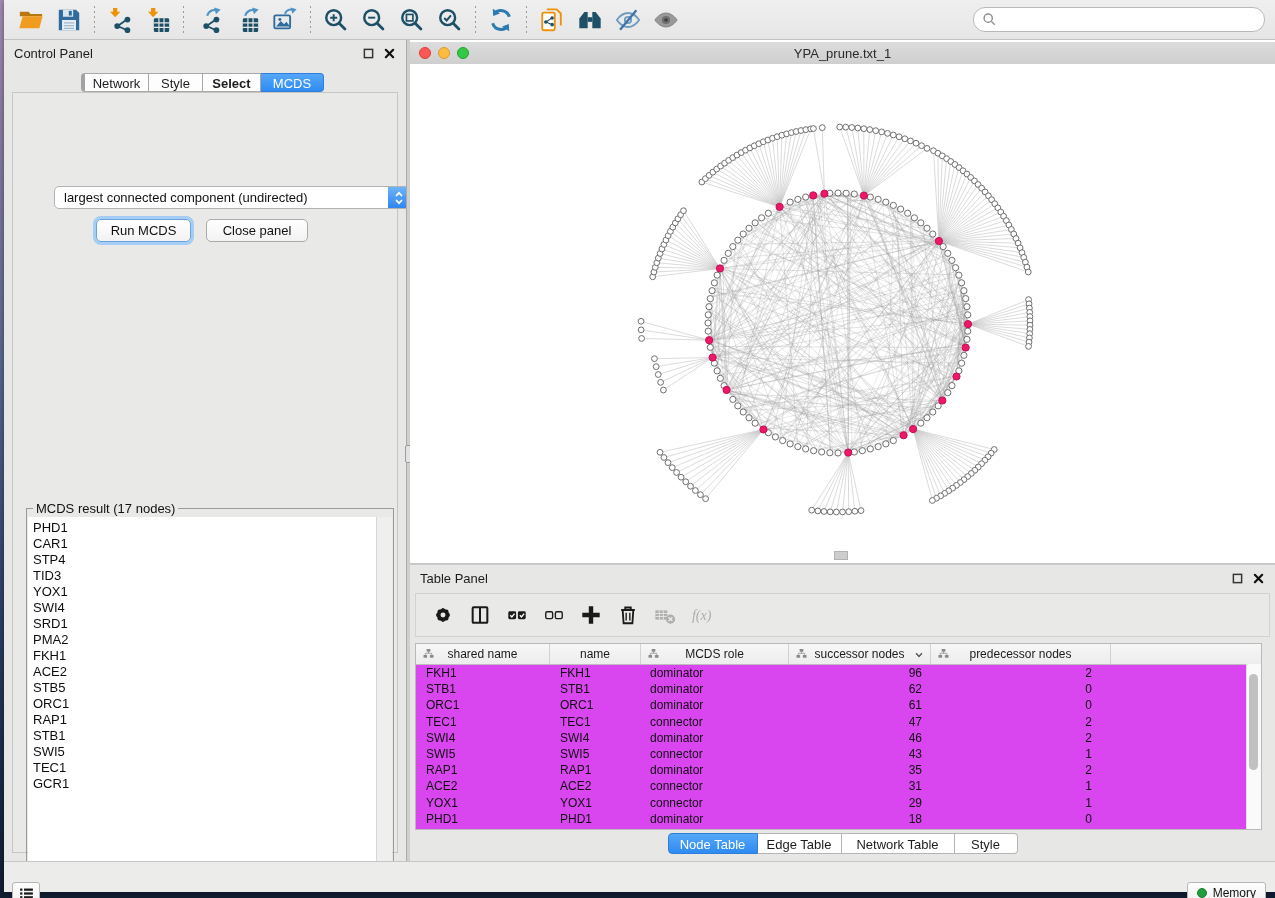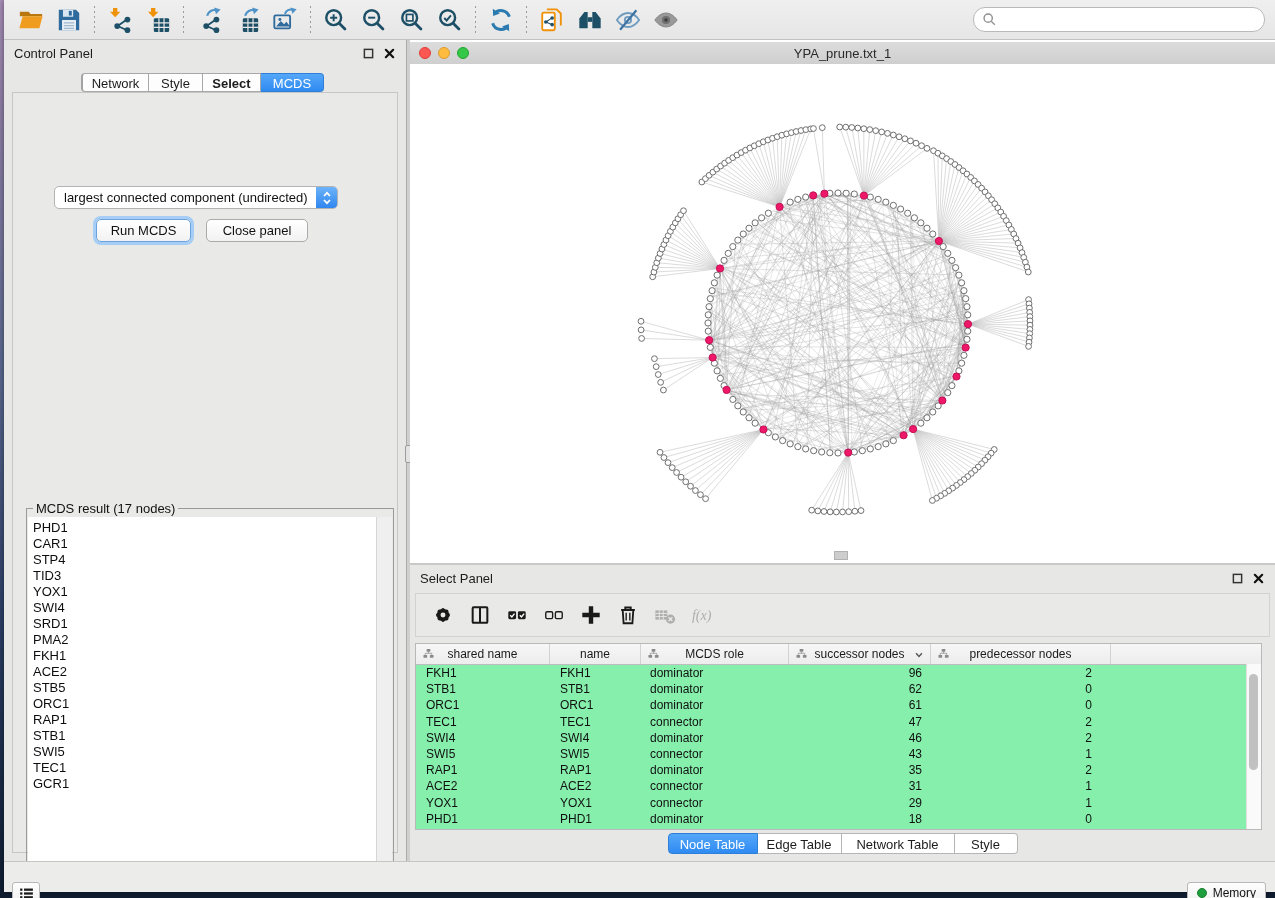--- a/index.html
+++ b/index.html
@@ -23,27 +23,27 @@
   
   .control-panel{position:absolute;left:0;top:40px;width:402px;height:822px;background:#e7e7e5;}
   .panel-head{position:absolute;left:0;top:0;right:0;height:26px;display:flex;align-items:center;padding:0 10px;box-sizing:border-box;}
   .panel-title{font-size:13px;color:#1c1c1c;}
   .panel-head .spacer{flex:1;}
   .mini-ico{width:13px;height:13px;margin-left:8px;display:flex;align-items:center;justify-content:center;}
   .mini-ico svg{width:11px;height:11px;}
   .cp-tabs{position:absolute;left:77px;top:33px;height:19px;display:flex;}
   .cp-tab{height:19px;line-height:19px;text-align:center;font-size:13px;color:#1c1c1c;background:#fdfdfd;
     border:1px solid #a8a8a8;border-left:none;box-sizing:border-box;}
-  .cp-tab:first-child{border-left:2px solid #a3a3a3;border-radius:4px 0 0 4px;}
+  .cp-tab:first-child{border-left:4px solid #a3a3a3;border-radius:4px 0 0 4px;}
   .cp-tab:last-child{border-radius:0 4px 4px 0;}
   .cp-tab.active{background:linear-gradient(#55a7f8,#2f8bf2);color:#fff;border-color:#2f7fd8;}
   .cp-content{position:absolute;left:8px;top:52px;width:386px;height:761px;background:#e9e9e7;
     border:1px solid #c6c6c4;box-sizing:border-box;}
   .opt-label{position:absolute;left:0;top:60px;width:100%;text-align:center;font-size:13px;color:#111;}
-  .dropdown{position:absolute;left:41px;top:93px;width:284px;height:23px;background:#fff;border:1px solid #b3b3b3;
+  .dropdown{position:absolute;left:41px;top:93px;width:356px;height:23px;background:#fff;border:1px solid #b3b3b3;
     border-radius:5px;display:flex;align-items:center;box-sizing:border-box;}
   .dropdown .val{flex:1;font-size:13px;color:#111;padding-left:9px;white-space:nowrap;overflow:hidden;}
   .dd-step{width:21px;height:21px;border-radius:0 4px 4px 0;background:linear-gradient(#6cb3f9,#2f86f0);
     display:flex;align-items:center;justify-content:center;}
   .dd-step svg{width:10px;height:14px;}
   .btn{position:absolute;height:23px;background:linear-gradient(#ffffff,#f2f2f2);border:1px solid #ababab;
     border-radius:5px;font-size:13px;color:#111;display:flex;align-items:center;justify-content:center;box-sizing:border-box;}
   .btn.focused{box-shadow:0 0 0 3px #a5cdf5;border-color:#6ba4dd;}
   .groupbox{position:absolute;left:13px;top:415px;width:366px;height:371px;border:1px solid #9a9a9a;}
   .groupbox .legend{position:absolute;left:6px;top:-8px;background:#e9e9e7;padding:0 3px;font-size:13px;color:#111;}
@@ -69,21 +69,21 @@
   .net-canvas svg{position:absolute;left:0;top:0;}
   .canvas-grip{position:absolute;left:424px;bottom:3px;width:12px;height:7px;background:#cdcdcd;border:1px solid #b2b2b2;}
 
   
   .h-splitter{position:absolute;left:406px;top:563px;right:0;height:2px;background:#c9c9c9;}
   .table-panel{position:absolute;left:406px;top:565px;right:0;height:297px;background:#e7e7e5;}
   .tp-toolbar{position:absolute;left:5px;top:28px;right:5px;height:44px;background:#e9e9e8;
     border:1px solid #d2d2d0;display:flex;align-items:center;padding-left:12px;box-sizing:border-box;}
   .tp-btn{width:30px;height:30px;margin-right:7px;display:flex;align-items:center;justify-content:center;}
   .tp-btn svg{width:22px;height:22px;}
-  .tbl{position:absolute;left:5px;top:78px;width:847px;height:187px;background:#86efac;border:1px solid #b9b9b9;box-sizing:border-box;}
+  .tbl{position:absolute;left:5px;top:78px;width:847px;height:187px;background:#d946ef;border:1px solid #b9b9b9;box-sizing:border-box;}
   .tbl-head{display:flex;height:20px;background:linear-gradient(#f7f7f7,#ededed);border-bottom:1px solid #bdbdbd;}
   .th{position:relative;height:20px;border-right:1px solid #d2d2d2;box-sizing:border-box;
     display:flex;align-items:center;justify-content:center;font-size:12px;color:#1a1a1a;}
   .th .tree{position:absolute;left:7px;top:4px;width:11px;height:11px;}
   .th .sort{position:absolute;right:6px;top:5px;width:10px;height:10px;}
   .tbl-body{position:relative;overflow:hidden;}
   .tr{display:flex;height:16.2px;align-items:center;}
   .td{font-size:12px;color:#101010;box-sizing:border-box;white-space:nowrap;overflow:hidden;}
   .tbl-scroll{position:absolute;right:0;top:20px;bottom:0;width:14px;background:#fafafa;border-left:1px solid #e0e0e0;}
   .tbl-thumb{position:absolute;left:2px;width:9px;border-radius:5px;background:#c1c1c1;}
@@ -1109,21 +1109,21 @@
             </g>
           </svg>
         <div class="canvas-grip"></div>
       </div>
     </div>
 
     <div class="h-splitter"></div>
 
     <div class="table-panel">
       <div class="panel-head">
-        <span class="panel-title">Select Panel</span>
+        <span class="panel-title">Table Panel</span>
         <span class="spacer"></span>
         <span class="mini-ico">
           <svg viewBox="0 0 12 12">
               <rect x="1.5" y="1.5" width="9" height="9" fill="none" stroke="#333" stroke-width="1.6"></rect>
             </svg>
         </span>
         <span class="mini-ico">
           <svg viewBox="0 0 12 12">
               <path d="M2 2l8 8M10 2l-8 8" stroke="#111" stroke-width="2.4" stroke-linecap="round"></path>
             </svg>

